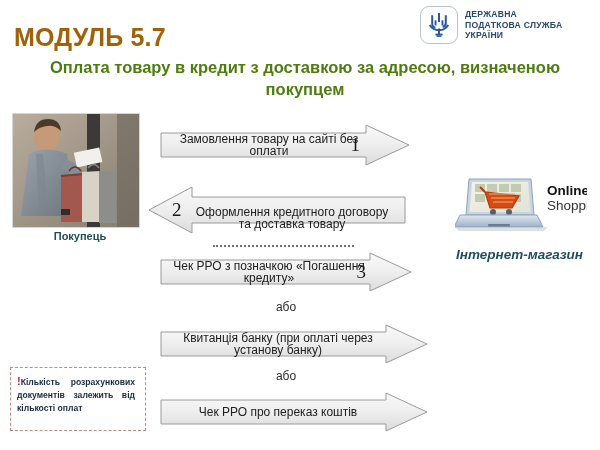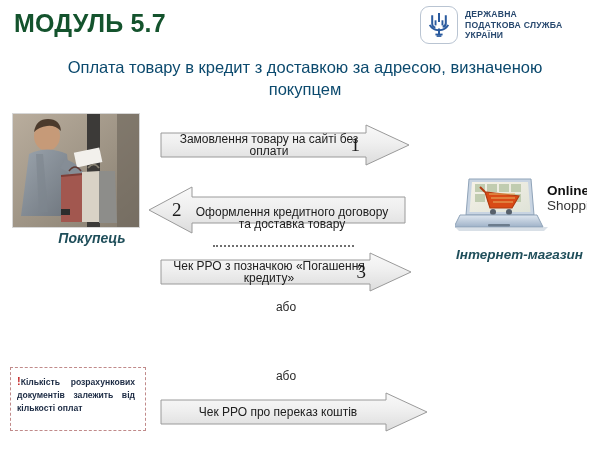--- a/index.html
+++ b/index.html
@@ -11,24 +11,24 @@
   }
   #slide {
     position: relative;
     width: 600px; height: 450px;
     background: #ffffff;
   }
 
   
   .module-title {
     position: absolute;
-    left: 14px; top: 9px;
+    left: 14px; top: 23px;
     font-size: 25px;
     font-weight: bold;
-    color: #14532d;
+    color: #a16207;
     letter-spacing: 0.2px;
     white-space: nowrap;
   }
 
   .logo-block {
     position: absolute;
     left: 407px; top: 6px;
     display: flex;
     align-items: center;
     gap: 7px;
@@ -52,41 +52,40 @@
     white-space: nowrap;
   }
 
   .slide-subtitle {
     position: absolute;
     left: 40px; top: 56px;
     width: 530px;
     text-align: center;
     font-size: 16.5px;
     line-height: 22px;
-    font-weight: normal;
-    color: #0c4a6e;
+    font-weight: bold;
+    color: #4d7c0f;
   }
 
   
   .buyer-photo {
     position: absolute;
     left: 12px; top: 113px;
     width: 128px; height: 115px;
     border: 1px solid #d7d7d7;
     overflow: hidden;
     background: #8b8378;
   }
   .buyer-photo svg { display: block; }
   .buyer-label {
     position: absolute;
-    left: 28px; top: 230px;
+    left: 16px; top: 230px;
     width: 128px;
     text-align: center;
-    font-size: 14px;
-    font-style: italic;
+    font-size: 11px;
     font-weight: bold;
     color: #1f4e5a;
   }
 
   
   .shop-image {
     position: absolute;
     left: 455px; top: 175px;
     width: 132px; height: 68px;
   }
@@ -353,20 +352,33 @@
         </linearGradient>
       </defs>
       <path d="M1 8 H210 V1 L251 20 L210 39 V32 H1 Z" fill="url(#ag3)" stroke="#9a9a9a" stroke-width="1"></path>
     </svg>
     <div class="arrow-text">Чек РРО з позначкою «Погашення кредиту»</div>
     <div class="arrow-num">3</div>
   </div>
 
   <div class="or-label" id="or-1">або</div>
 
+  <div class="arrow" id="arrow-4">
+    <svg viewBox="0 0 268 40" preserveAspectRatio="none" aria-hidden="true">
+      <defs>
+        <linearGradient id="ag4" x1="0" y1="0" x2="0" y2="1">
+          <stop offset="0%" stop-color="#f9f9f9"></stop>
+          <stop offset="45%" stop-color="#efefef"></stop>
+          <stop offset="100%" stop-color="#dcdcdc"></stop>
+        </linearGradient>
+      </defs>
+      <path d="M1 8 H226 V1 L267 20 L226 39 V32 H1 Z" fill="url(#ag4)" stroke="#9a9a9a" stroke-width="1"></path>
+    </svg>
+    <div class="arrow-text">Квитанція банку (при оплаті через установу банку)</div>
+  </div>
 
   <div class="or-label" id="or-2">або</div>
 
   <div class="arrow" id="arrow-5">
     <svg viewBox="0 0 268 40" preserveAspectRatio="none" aria-hidden="true">
       <defs>
         <linearGradient id="ag5" x1="0" y1="0" x2="0" y2="1">
           <stop offset="0%" stop-color="#f9f9f9"></stop>
           <stop offset="45%" stop-color="#efefef"></stop>
           <stop offset="100%" stop-color="#dcdcdc"></stop>

